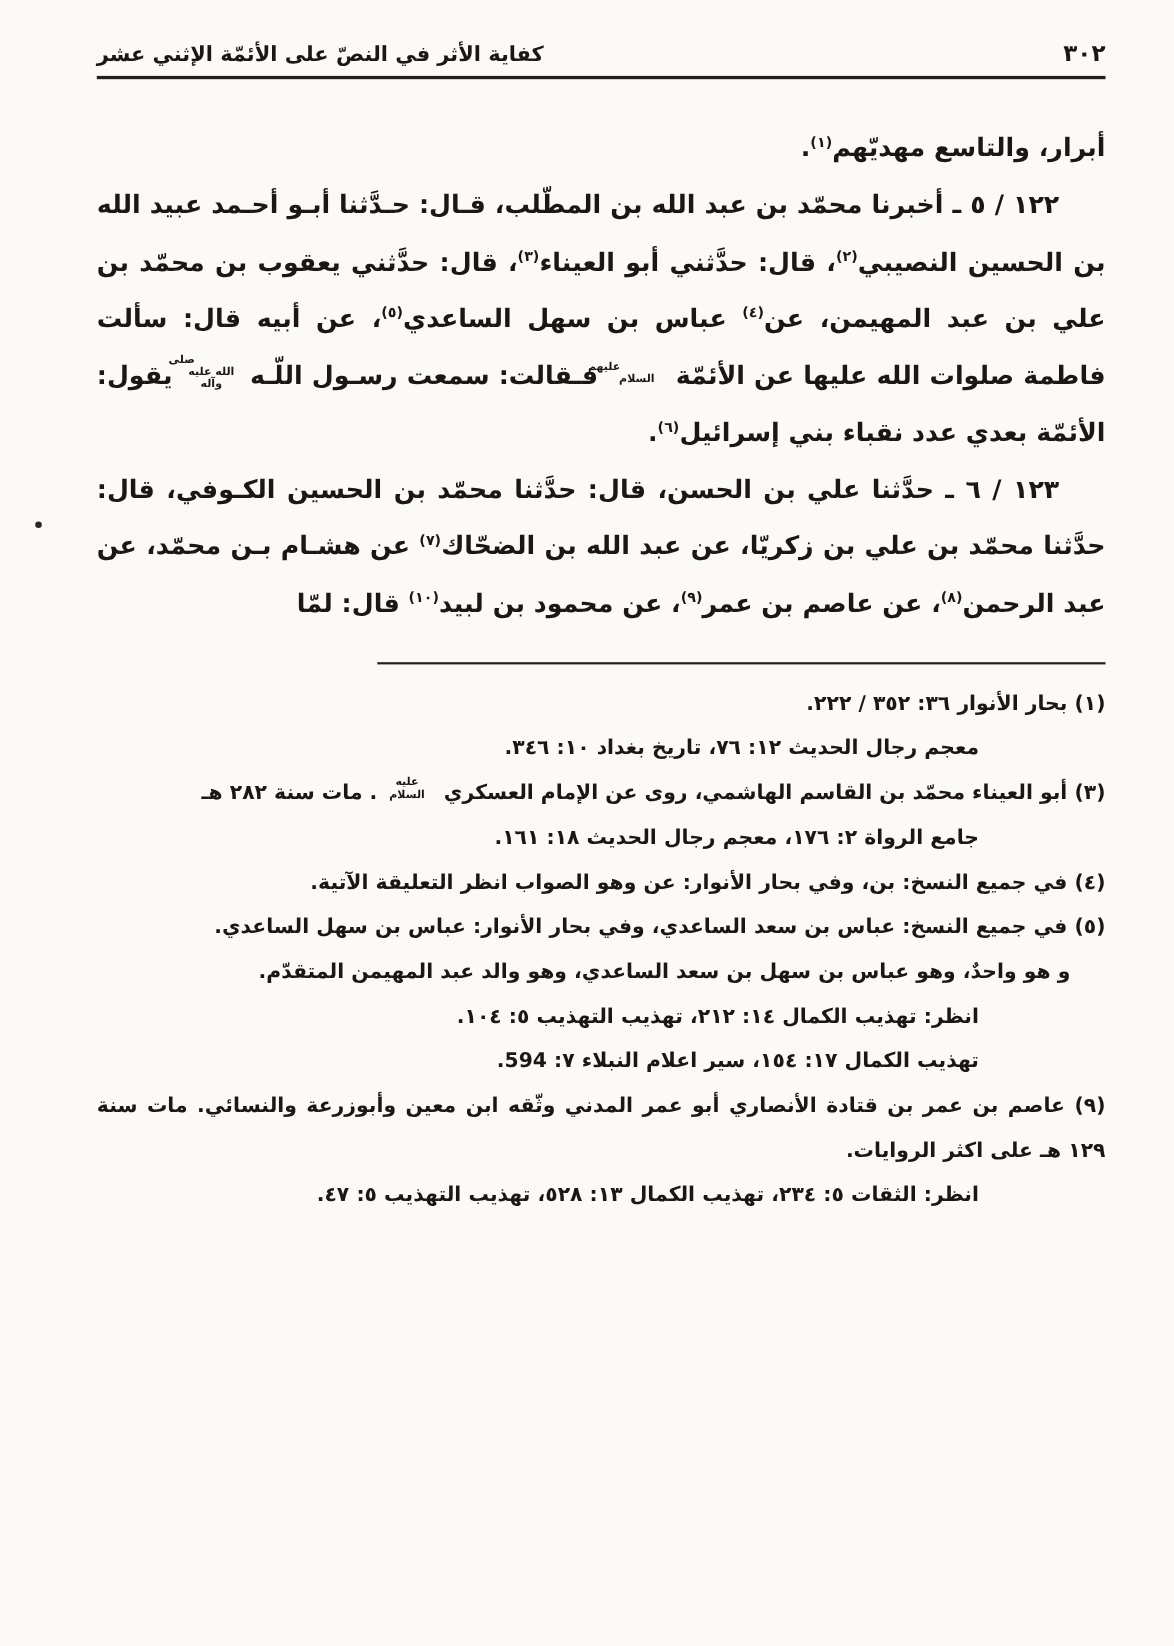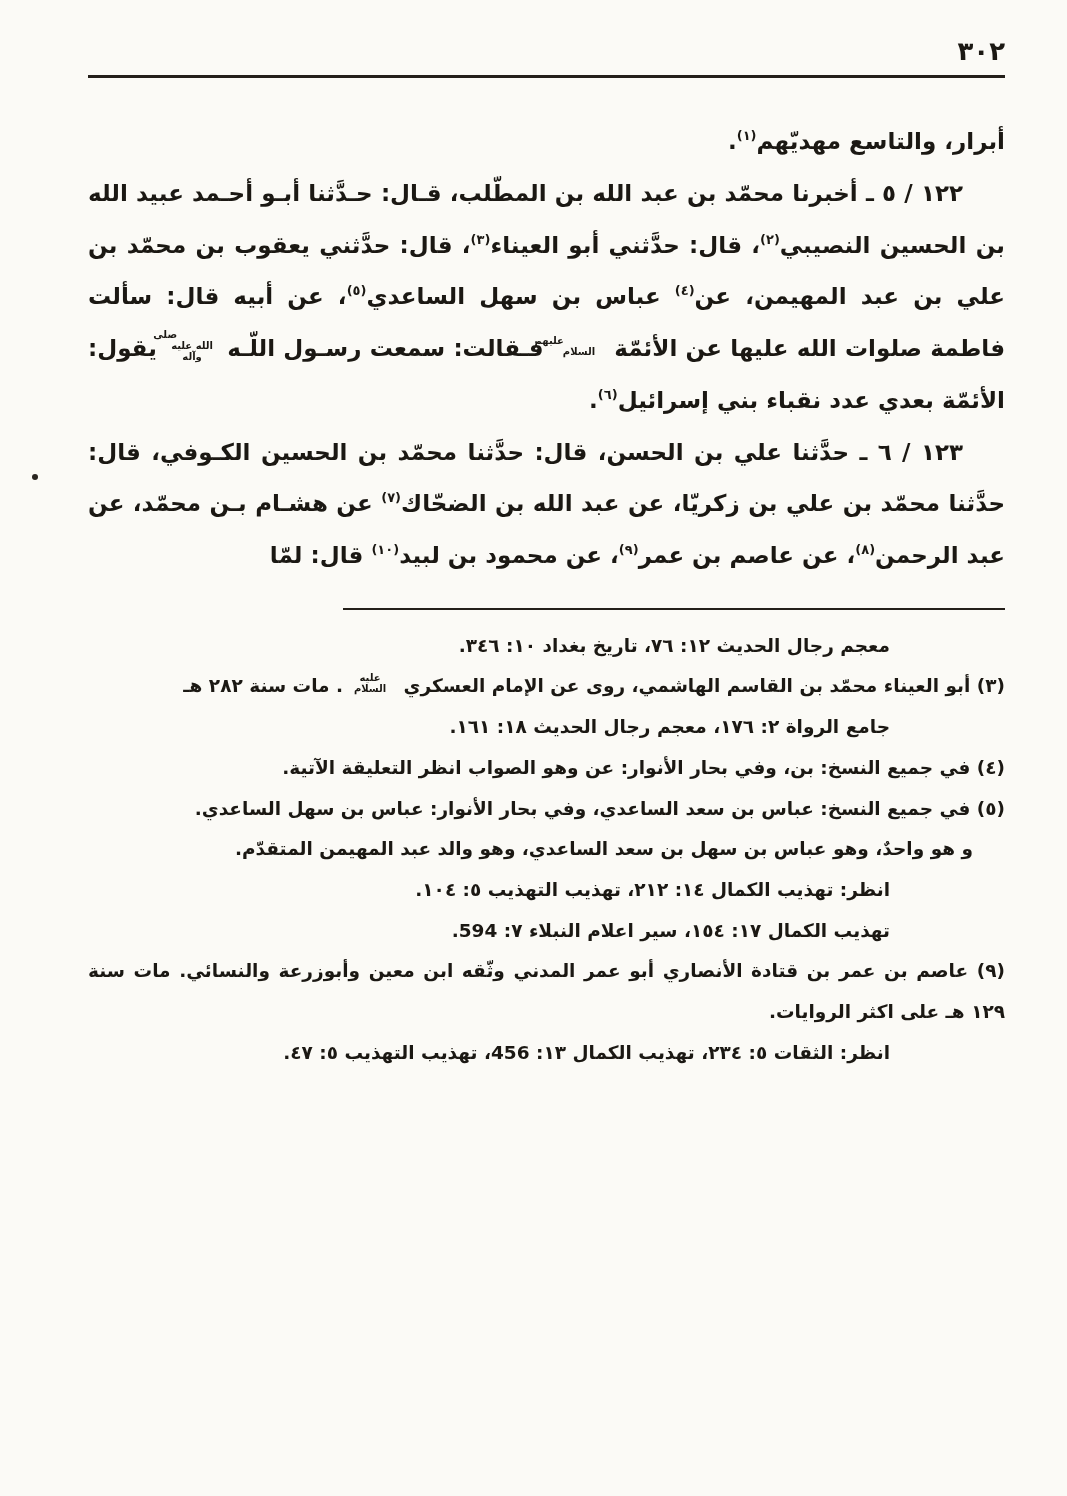--- a/index.html
+++ b/index.html
@@ -20,21 +20,21 @@
     font-family: "DejaVu Sans", sans-serif;
   }
   
   .page-header {
     display: flex;
     justify-content: space-between;
     align-items: baseline;
     font-weight: bold;
   }
   .page-number {
-    font-size: 26px;
+    font-size: 21px;
     letter-spacing: 2px;
   }
   .book-title {
     font-size: 19px;
   }
   .header-rule {
     border: 0;
     border-top: 3px solid #241f1a;
     margin: 9px 0 0 0;
   }
@@ -97,52 +97,56 @@
     background: #2a2520;
   }
 </style>
 </head>
 <body>
 
 <div class="page">
 
   <header class="page-header">
     <div class="page-number">٣٠٢</div>
+    <div class="book-title">كفاية الأثر في النصّ على الأئمّة الإثني عشر</div>
   </header>
 
   <hr class="header-rule">
 
   <main class="body-text" id="body-text">
       <p>أبرار، والتاسع مهديّهم<span class="fn-ref">(١)</span>.</p>
       <p class="indent">١٢٢ / ٥ ـ أخبرنا محمّد بن عبد الله بن المطّلب، قـال: حـدَّثنا أبـو أحـمد عبيد الله بن الحسين النصيبي<span class="fn-ref">(٢)</span>، قال: حدَّثني أبو العيناء<span class="fn-ref">(٣)</span>، قال: حدَّثني يعقوب بن محمّد بن علي بن عبد المهيمن، عن<span class="fn-ref">(٤)</span> عباس بن سهل الساعدي<span class="fn-ref">(٥)</span>، عن أبيه قال: سألت فاطمة صلوات الله عليها عن الأئمّة <span class="honorific">عليهم السلام</span> فـقالت: سمعت رسـول اللّـه <span class="honorific">صلى الله عليه وآله</span> يقول: الأئمّة بعدي عدد نقباء بني إسرائيل<span class="fn-ref">(٦)</span>.</p>
       <p class="indent">١٢٣ / ٦ ـ حدَّثنا علي بن الحسن، قال: حدَّثنا محمّد بن الحسين الكـوفي، قال: حدَّثنا محمّد بن علي بن زكريّا، عن عبد الله بن الضحّاك<span class="fn-ref">(٧)</span> عن هشـام بـن محمّد، عن عبد الرحمن<span class="fn-ref">(٨)</span>، عن عاصم بن عمر<span class="fn-ref">(٩)</span>، عن محمود بن لبيد<span class="fn-ref">(١٠)</span> قال: لمّا</p>
     </main>
 
   <span class="margin-dot"></span>
 
   <hr class="footnote-rule">
 
   <section class="footnotes" id="footnotes">
+      <div class="footnote">
+        <div class="fn-line"><span class="fn-num">(١) </span>بحار الأنوار ٣٦: ٣٥٢ / ٢٢٢.</div>
+      </div>
       <div class="footnote">
         <div class="fn-line ind2">معجم رجال الحديث ١٢: ٧٦، تاريخ بغداد ١٠: ٣٤٦.</div>
       </div>
       <div class="footnote">
         <div class="fn-line"><span class="fn-num">(٣) </span>أبو العيناء محمّد بن القاسم الهاشمي، روى عن الإمام العسكري <span class="honorific">عليه السلام</span>. مات سنة ٢٨٢ هـ</div>
         <div class="fn-line ind2">جامع الرواة ٢: ١٧٦، معجم رجال الحديث ١٨: ١٦١.</div>
       </div>
       <div class="footnote">
         <div class="fn-line"><span class="fn-num">(٤) </span>في جميع النسخ: بن، وفي بحار الأنوار: عن وهو الصواب انظر التعليقة الآتية.</div>
       </div>
       <div class="footnote">
         <div class="fn-line"><span class="fn-num">(٥) </span>في جميع النسخ: عباس بن سعد الساعدي، وفي بحار الأنوار: عباس بن سهل الساعدي.</div>
         <div class="fn-line ind1">و هو واحدٌ، وهو عباس بن سهل بن سعد الساعدي، وهو والد عبد المهيمن المتقدّم.</div>
         <div class="fn-line ind2">انظر: تهذيب الكمال ١٤: ٢١٢، تهذيب التهذيب ٥: ١٠٤.</div>
       </div>
       <div class="footnote">
         <div class="fn-line ind2">تهذيب الكمال ١٧: ١٥٤، سير اعلام النبلاء ٧: 594.</div>
       </div>
       <div class="footnote">
         <div class="fn-line"><span class="fn-num">(٩) </span>عاصم بن عمر بن قتادة الأنصاري أبو عمر المدني وثّقه ابن معين وأبوزرعة والنسائي. مات سنة ١٢٩ هـ على اكثر الروايات.</div>
-        <div class="fn-line ind2">انظر: الثقات ٥: ٢٣٤، تهذيب الكمال ١٣: 456، تهذيب التهذيب ٥: ٤٧.</div>
+        <div class="fn-line ind2">انظر: الثقات ٥: ٢٣٤، تهذيب الكمال ١٣: ٥٢٨، تهذيب التهذيب ٥: ٤٧.</div>
       </div>
     </section>
 
 </div>
 
 </body></html>

